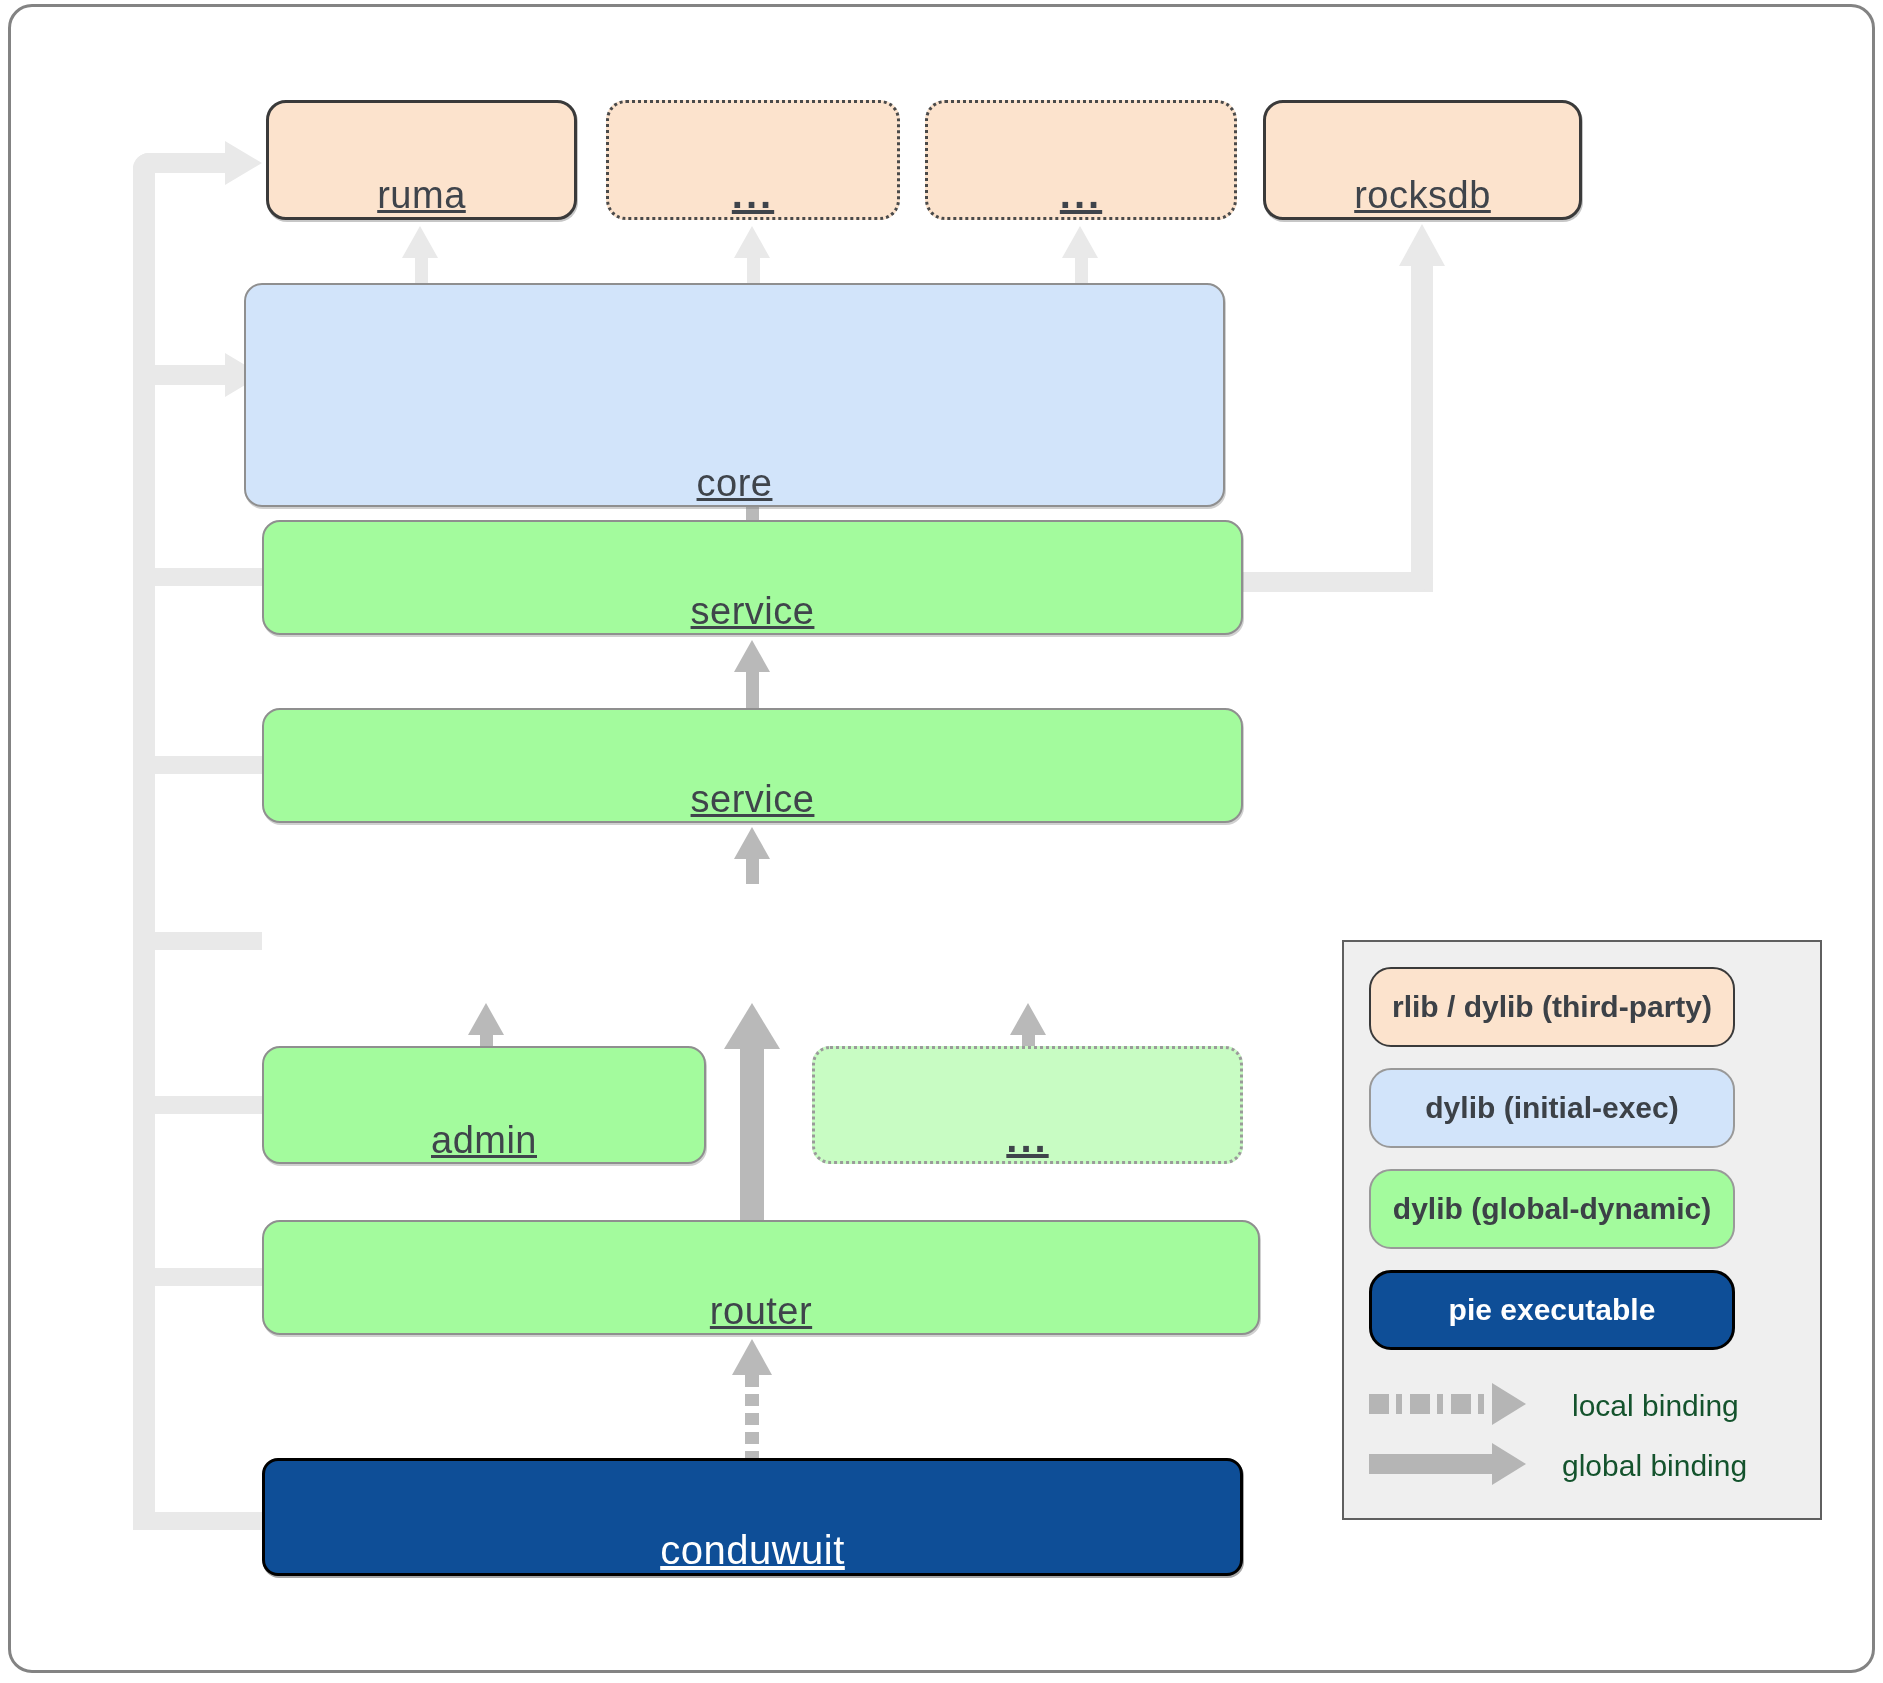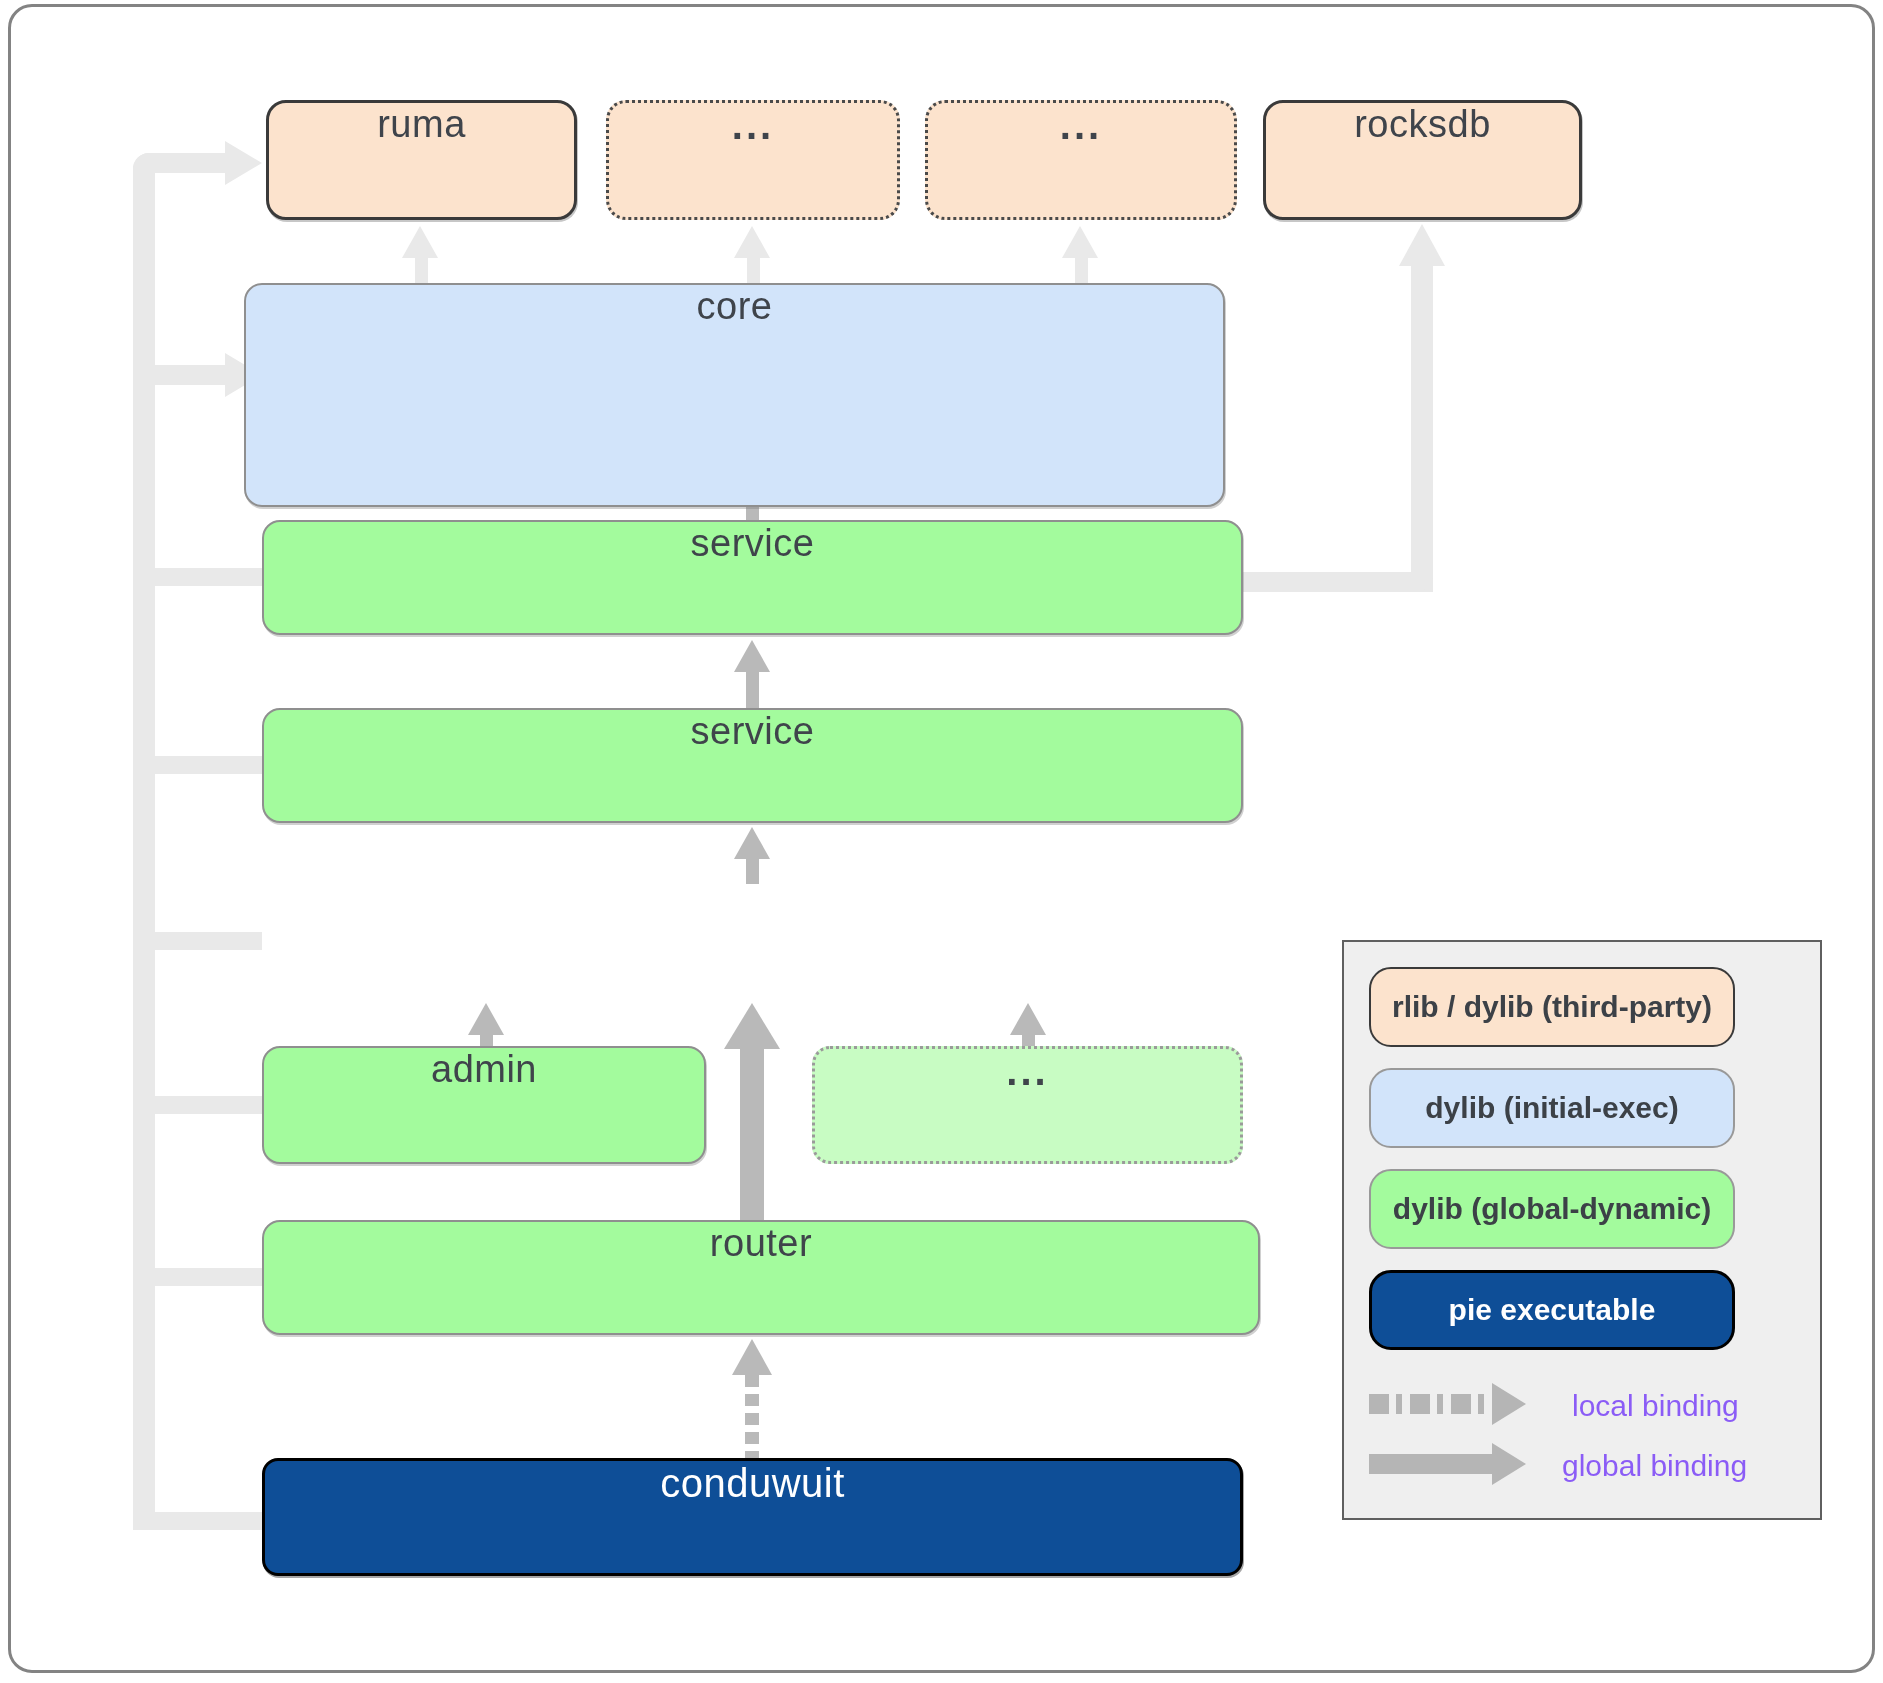--- a/index.html
+++ b/index.html
@@ -6,22 +6,22 @@
   .canvas{
     position:relative;width:1883px;height:1683px;background:#ffffff;overflow:hidden;
     font-family:"Liberation Sans","DejaVu Sans",sans-serif;
   }
   .frame{
     position:absolute;left:8px;top:4px;right:8px;bottom:10px;
     border:3px solid #838383;border-radius:24px;background:#ffffff;
   }
   
   .node{
-    position:absolute;display:flex;align-items:flex-start;justify-content:center;
-    box-sizing:border-box;font-size:38px;color:#3f444b;letter-spacing:.5px;
+    position:absolute;display:flex;align-items:flex-end;justify-content:center;
+    box-sizing:border-box;font-size:38px;color:#3f444b;letter-spacing:.5px;text-decoration:underline;
   }
   .peach{background:#fce3cd}
   .blue{background:#d2e4fa}
   .green{background:#a3fb9d}
   .palegreen{background:#c8fcc3}
   .navy{background:#0e4e97;color:#ffffff}
   .bdark{border:3px solid #3a3a3a;border-radius:20px;box-shadow:1px 2px 0 rgba(70,70,70,.30)}
   .bgray{border:2px solid #8f8f8f;border-radius:18px;box-shadow:1px 2px 0 rgba(120,120,120,.35)}
   .bdotted{border:3px dotted #4a4a4a;border-radius:20px}
   .bdotted-light{border:3px dotted #9a9a9a;border-radius:18px}
@@ -52,21 +52,21 @@
   }
   .legend .lnode{
     position:absolute;left:25px;width:366px;height:80px;border-radius:22px;
     display:flex;align-items:center;justify-content:center;
     box-sizing:border-box;font-size:30px;font-weight:600;color:#3c4147;
   }
   .legend .lb1{top:25px;border:2.5px solid #3a3a3a}
   .legend .lb2{top:126px;border:2px solid #999999}
   .legend .lb3{top:227px;border:2px solid #999999}
   .legend .lb4{top:328px;border:3px solid #000000;color:#ffffff}
-  .bindlabel{position:absolute;font-size:30px;color:#8b5cf6;white-space:nowrap}
+  .bindlabel{position:absolute;font-size:30px;color:#14532d;white-space:nowrap}
 </style>
 </head>
 <body>
 
 <div class="canvas">
   <div class="frame"></div>
 
   <div class="shaft faintbg elbow-tl" style="left:133px;top:153px;width:22px;height:1377px"></div>
   <div class="shaft faintbg elbow-tl" style="left:133px;top:153px;width:92px;height:20px"></div>
   <div class="head-right" style="left:225px;top:141px"></div>

